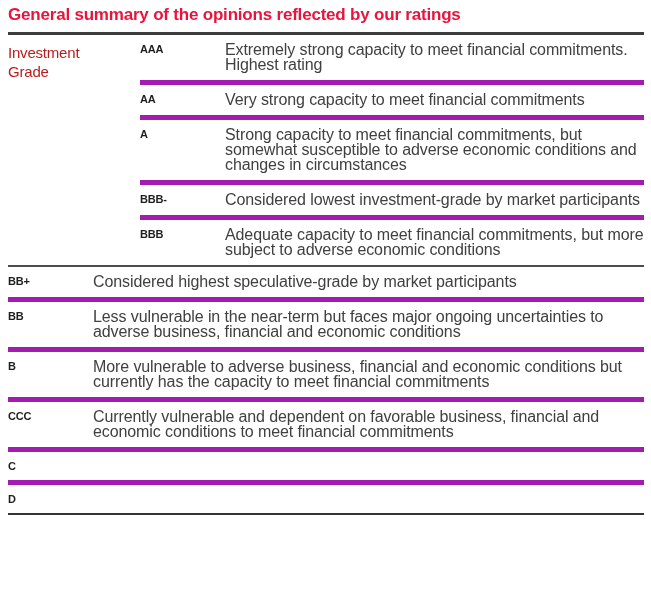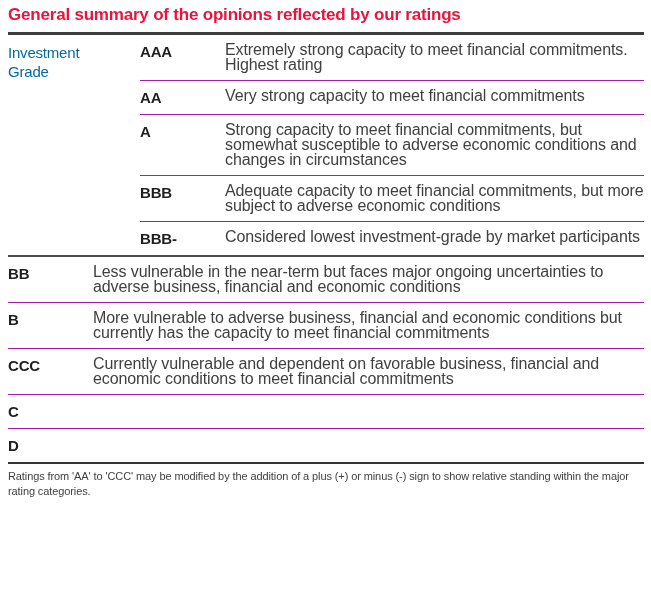--- a/index.html
+++ b/index.html
@@ -23,30 +23,30 @@
   .rule-heavy  { border-top: 3px solid #3d3d3d; }
   .rule-section{ border-top: 2px solid #4c4c4c; }
   .rule-footer { border-top: 2.5px solid #343434; }
   .grade-section { display: flex; }
   .group-label {
     width: 132px;
     box-sizing: border-box;
     padding: 8px 40px 0 0;
     font-size: 15px;
     line-height: 19px;
-    color: #0369a1;
+    color: #b91c1c;
     letter-spacing: -0.2px;
   }
   .rows { flex: 1; min-width: 0; }
   .row { display: flex; padding: 7px 0 8px 0; }
-  .row + .row { border-top: 1px solid #a21caf; }
+  .row + .row { border-top: 5px solid #a21caf; }
   .rating {
     width: 85px;
     flex: 0 0 85px;
-    font-size: 15px;
+    font-size: 11px;
     font-weight: bold;
     color: #1e1e1e;
     letter-spacing: -0.2px;
     padding-top: 1px;
   }
   .desc {
     flex: 1;
     font-size: 16px;
     line-height: 15px;
     color: #404040;
@@ -79,34 +79,38 @@
       </div>
       <div class="row">
         <div class="rating">AA</div>
         <div class="desc">Very strong capacity to meet financial commitments</div>
       </div>
       <div class="row">
         <div class="rating">A</div>
         <div class="desc">Strong capacity to meet financial commitments, but somewhat susceptible to adverse economic conditions and changes in circumstances</div>
       </div>
       <div class="row">
+        <div class="rating">BBB-</div>
+        <div class="desc">Considered lowest investment-grade by market participants</div>
+      </div>
+      <div class="row">
         <div class="rating">BBB</div>
         <div class="desc">Adequate capacity to meet financial commitments, but more subject to adverse economic conditions</div>
-      </div>
-      <div class="row">
-        <div class="rating">BBB-</div>
-        <div class="desc">Considered lowest investment-grade by market participants</div>
       </div>
     </div>
   </div>
 
   <div class="rule rule-section"></div>
 
   <div class="grade-section">
     <div class="rows">
+      <div class="row">
+        <div class="rating">BB+</div>
+        <div class="desc">Considered highest speculative-grade by market participants</div>
+      </div>
       <div class="row">
         <div class="rating">BB</div>
         <div class="desc">Less vulnerable in the near-term but faces major ongoing uncertainties to adverse business, financial and economic conditions</div>
       </div>
       <div class="row">
         <div class="rating">B</div>
         <div class="desc">More vulnerable to adverse business, financial and economic conditions but currently has the capacity to meet financial commitments</div>
       </div>
       <div class="row">
         <div class="rating">CCC</div>
@@ -115,15 +119,14 @@
       <div class="row">
         <div class="rating">C</div>
       </div>
       <div class="row">
         <div class="rating">D</div>
       </div>
     </div>
   </div>
 
   <div class="rule rule-footer"></div>
-  <p class="footnote">Ratings from 'AA' to 'CCC' may be modified by the addition of a plus (+) or minus (-) sign to show relative standing within the major rating categories.</p>
 
 </div>
 
 </body></html>

